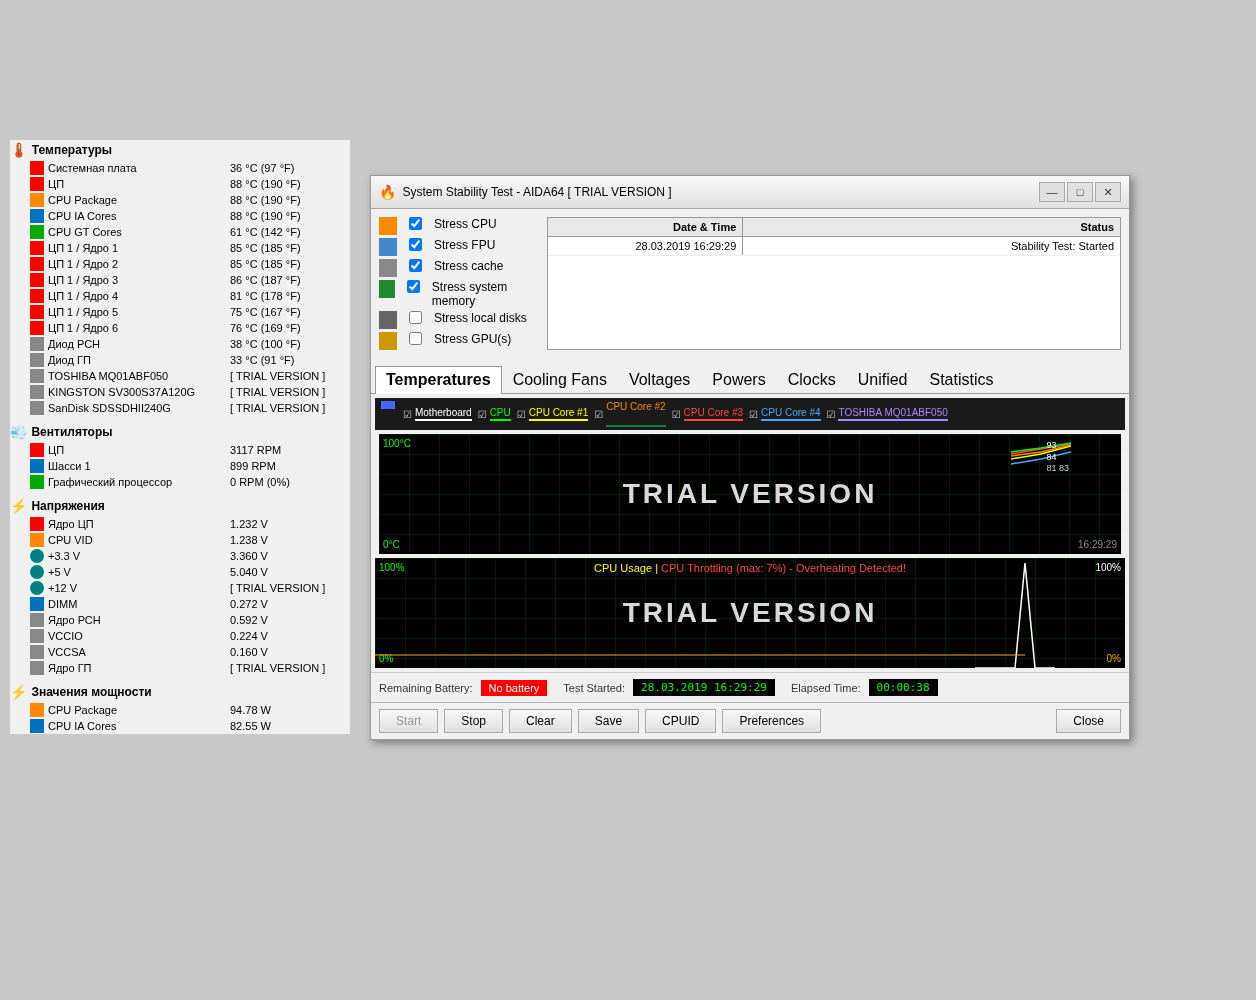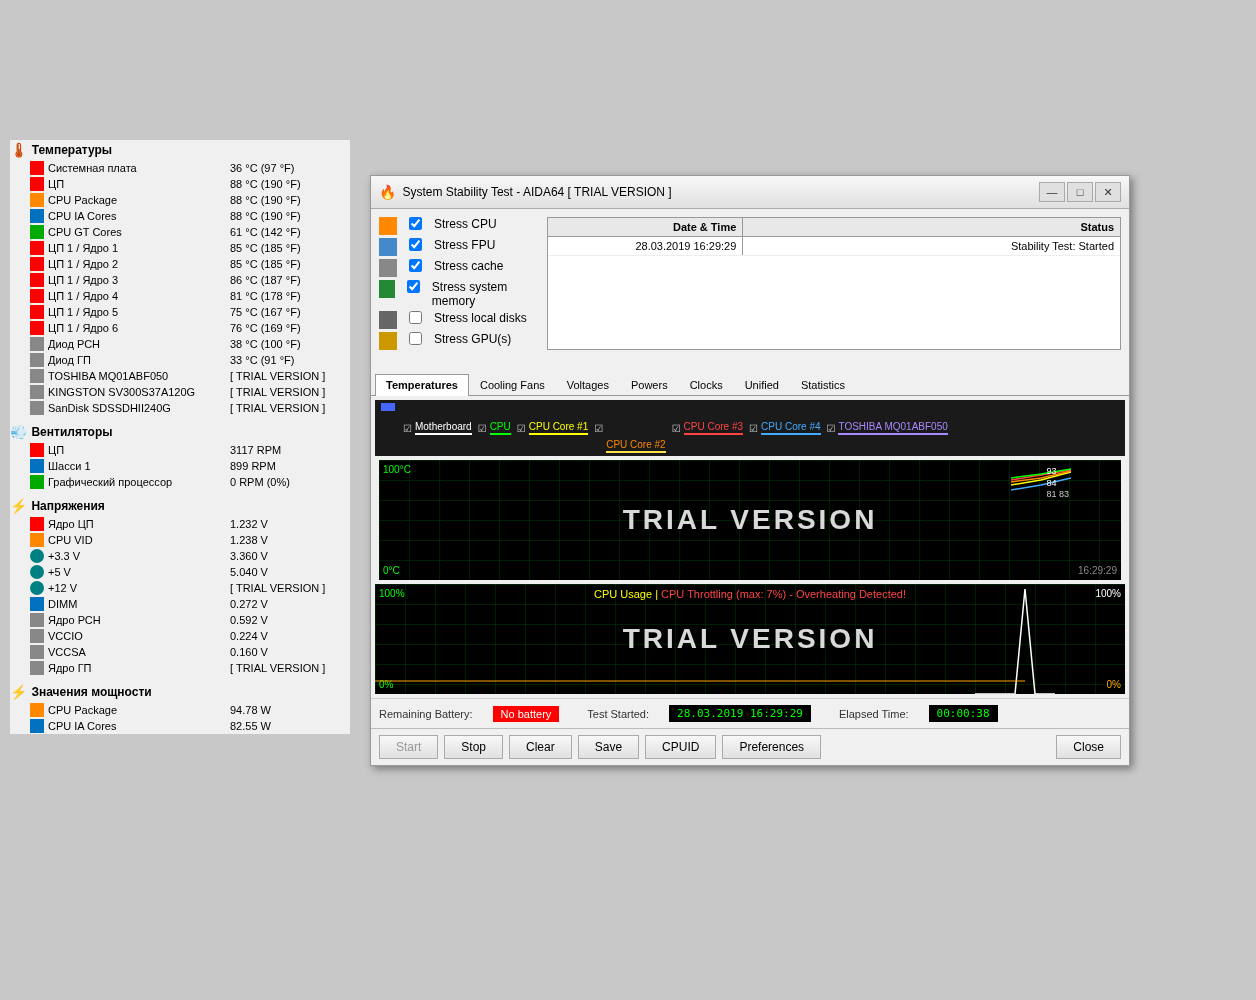--- a/index.html
+++ b/index.html
@@ -174,25 +174,25 @@
     
     .tabs-bar {
       display: flex;
       border-bottom: 1px solid #999;
       background: #f0f0f0;
       padding: 0 4px;
     }
 
     .tab {
       padding: 4px 10px;
-      font-size: 11px;
+      font-size: 16px;
       cursor: pointer;
       border: 1px solid transparent;
       border-bottom: none;
-      margin-top: 16px;
+      margin-top: 8px;
     }
 
     .tab.active {
       background: #fff;
       border-color: #999;
       border-bottom-color: #fff;
       margin-bottom: -1px;
       font-weight: bold;
     }
 
@@ -274,21 +274,21 @@
       font-size: 11px;
       color: #ffff00;
       white-space: nowrap;
     }
 
     
     .status-bar {
       display: flex;
       align-items: center;
       padding: 6px 8px;
-      gap: 20px;
+      gap: 8px;
       font-size: 11px;
       border-top: 1px solid #ccc;
     }
 
     .status-label { color: #333; }
 
     .status-value-black {
       background: #000;
       color: #0f0;
       padding: 2px 8px;
@@ -632,21 +632,21 @@
       <div class="legend-item">
         <span style="color:#ccc;">☑</span>
         <span style="color:#00ff00;border-bottom:2px solid #00ff00;padding-bottom:1px;">CPU</span>
       </div>
       <div class="legend-item">
         <span style="color:#ccc;">☑</span>
         <span style="color:#ffff00;border-bottom:2px solid #ffff00;padding-bottom:1px;">CPU Core #1</span>
       </div>
       <div class="legend-item">
         <span style="color:#ccc;">☑</span>
-        <span style="color:#ff8800;border-bottom:2px solid #fde047;padding-bottom:1px;margin-top:36px;">CPU Core #2</span>
+        <span style="color:#ff8800;border-bottom:2px solid #15803d;padding-bottom:13px;">CPU Core #2</span>
       </div>
       <div class="legend-item">
         <span style="color:#ccc;">☑</span>
         <span style="color:#ff4444;border-bottom:2px solid #ff4444;padding-bottom:1px;">CPU Core #3</span>
       </div>
       <div class="legend-item">
         <span style="color:#ccc;">☑</span>
         <span style="color:#44aaff;border-bottom:2px solid #44aaff;padding-bottom:1px;">CPU Core #4</span>
       </div>
       <div class="legend-item">

